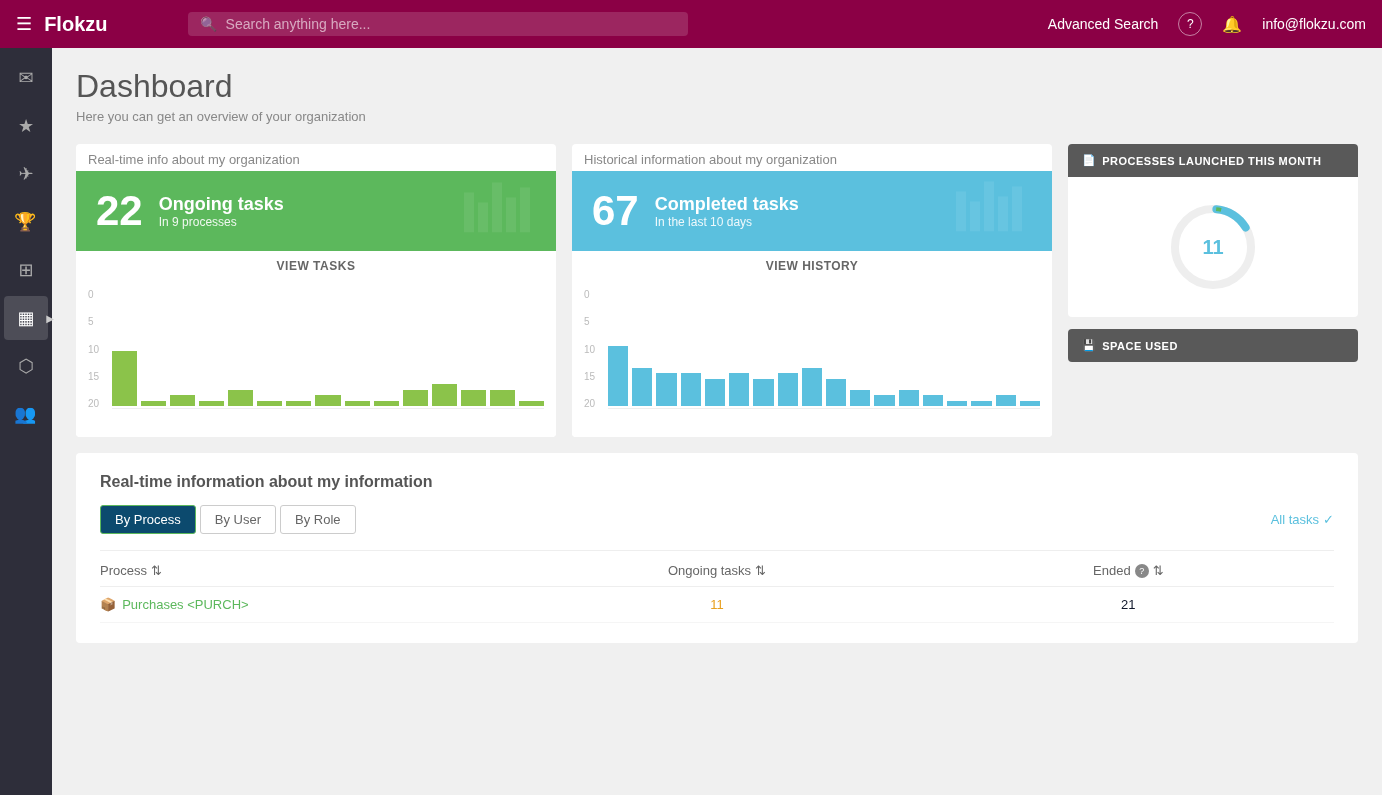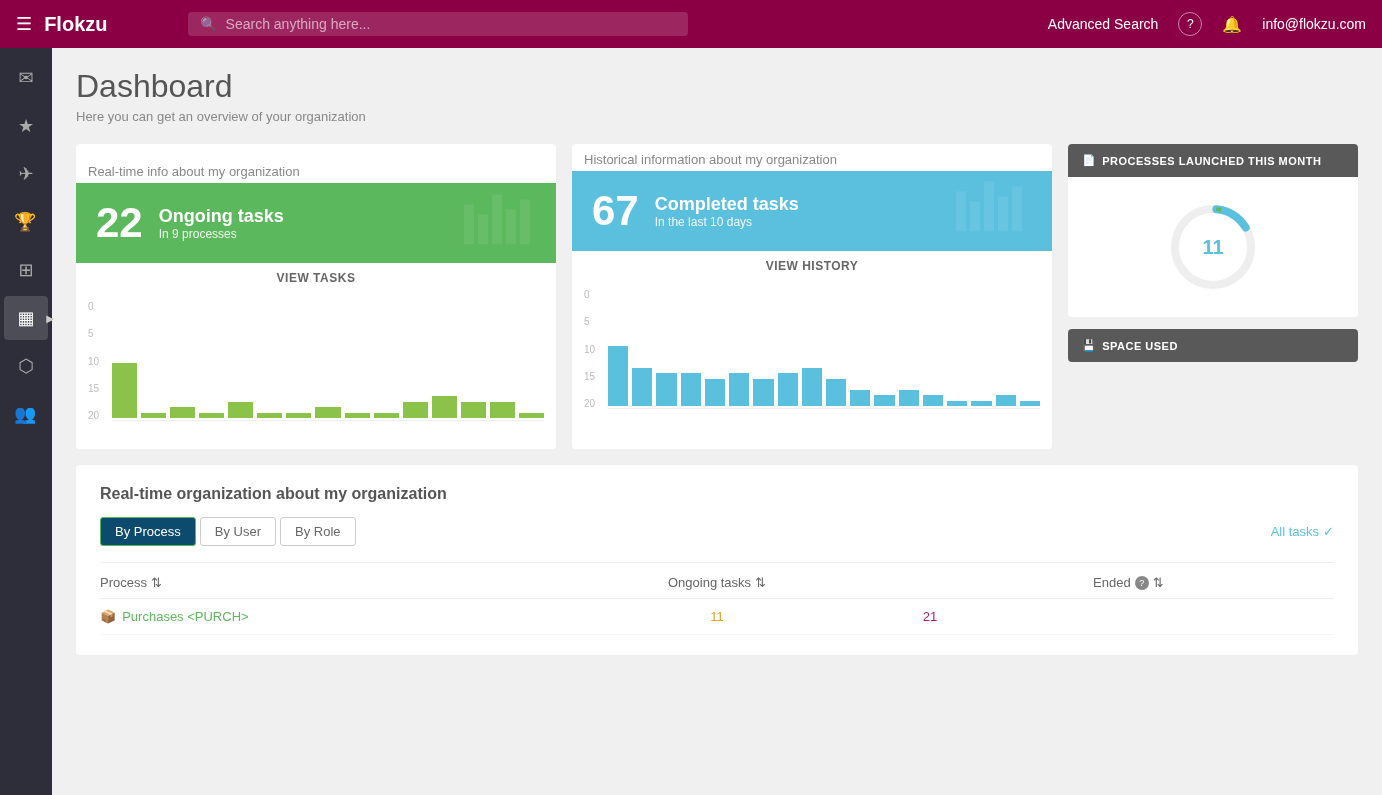--- a/index.html
+++ b/index.html
@@ -290,21 +290,21 @@
     .table-row {
       display: grid;
       grid-template-columns: 1fr 1fr 1fr;
       font-size: 13px;
       padding: 10px 0;
       border-bottom: 1px solid #f5f5f5;
       align-items: center;
     }
     .process-name { color: #5cb85c; display: flex; align-items: center; gap: 6px; }
     .ongoing-count { color: #e8a020; text-align: center; }
-    .ended-count { color: #be185d; }
+    .ended-count { color: #0f172a; text-align: center; }
   </style>
 </head>
 <body>
 
 <nav class="topnav">
   <span class="topnav-menu-icon">☰</span>
   <span class="topnav-logo">Flokzu</span>
   <div class="topnav-search">
     <span style="color:rgba(255,255,255,0.6);margin-right:8px;font-size:14px;">🔍</span>
     <input type="text" placeholder="Search anything here..." style="">
@@ -331,21 +331,21 @@
   </aside>
 
   <main class="content">
 
     <h1 class="page-title">Dashboard</h1>
     <p class="page-subtitle">Here you can get an overview of your organization</p>
 
     <div class="dashboard-top">
 
       <div class="card">
-        <p style="font-size:13px;color:#888;padding:20px 12px 4px;">Real-time info about my organization</p>
+        <p style="font-size:13px;color:#888;padding:8px 12px 4px;">Real-time info about my organization</p>
         <div class="stat-card-green">
           <span class="stat-number">22</span>
           <div>
             <div class="stat-label">Ongoing tasks</div>
             <div class="stat-sublabel">In 9 processes</div>
           </div>
           <div class="stat-bg-icon" style="font-size:50px;right:12px;">
             <svg width="80" height="55" opacity="0.3">
                 <rect x="0" y="15" width="10" height="40" fill="white"></rect>
                 <rect x="14" y="25" width="10" height="30" fill="white"></rect>
@@ -461,21 +461,21 @@
           <div class="right-card-header">
             <span>💾</span>
             <span>SPACE USED</span>
           </div>
         </div>
 
       </div>
     </div>
 
     <div class="bottom-section">
-      <h2 class="bottom-title">Real-time organization about my organization</h2>
+      <h2 class="bottom-title">Real-time information about my information</h2>
       <div class="tab-row">
         <div class="tab-group">
           <button class="tab-btn active">By Process</button>
           <button class="tab-btn">By User</button>
           <button class="tab-btn">By Role</button>
         </div>
         <div class="all-tasks-link">
           <span>All tasks</span>
           <span>✓</span>
         </div>

